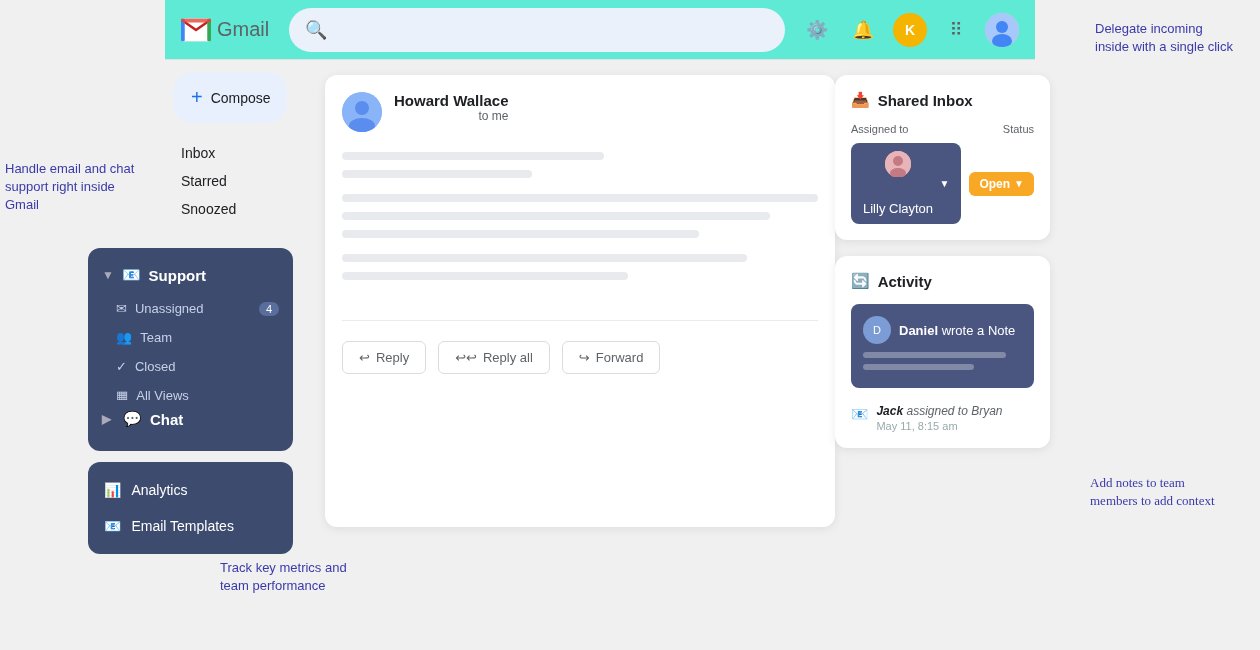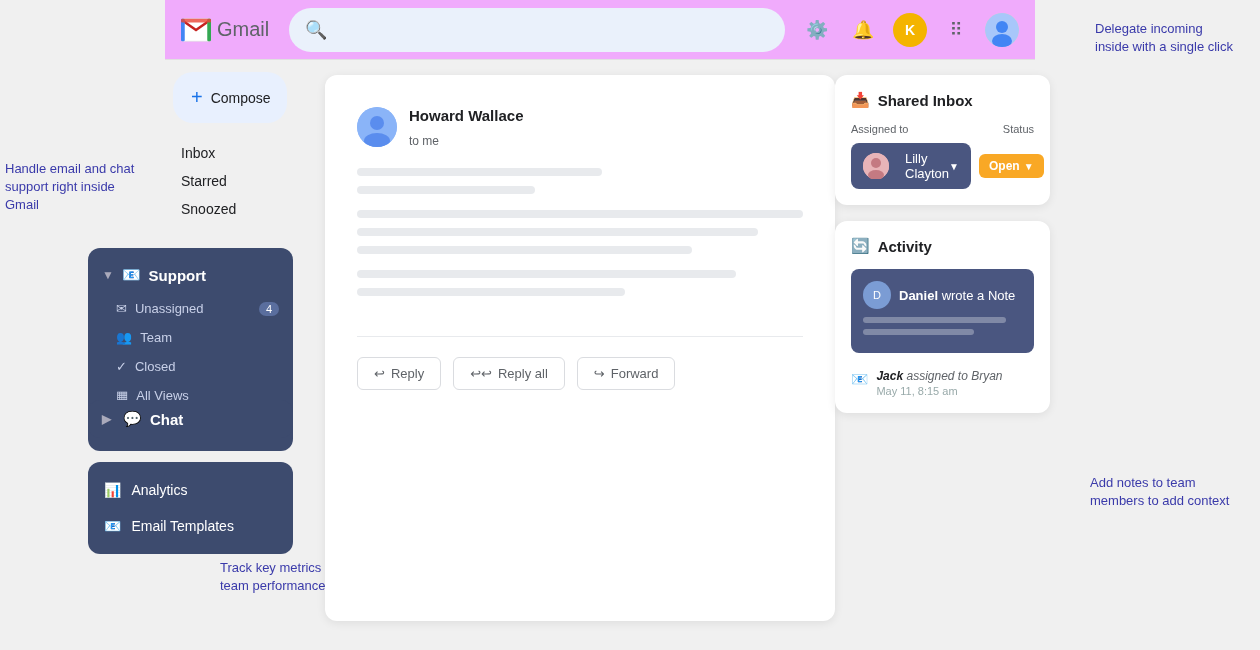--- a/index.html
+++ b/index.html
@@ -16,31 +16,31 @@
     .annotation {
       position: absolute;
       font-family: 'Comic Sans MS', cursive, sans-serif;
       color: #3a3aaa;
       font-size: 13px;
       line-height: 1.4;
       pointer-events: none;
     }
     .annotation-topleft { top: 160px; left: 5px; width: 130px; }
     .annotation-topright { top: 20px; right: 25px; width: 140px; text-align: left; }
-    .annotation-bottomright { bottom: 140px; right: 30px; width: 140px; text-align: left; }
+    .annotation-bottomright { bottom: 140px; right: 30px; width: 140px; text-align: left; font-family: Liberation Serif, serif; }
     .annotation-bottomleft { bottom: 55px; left: 220px; width: 140px; text-align: left; }
 
     
     .gmail-header {
       position: absolute;
       left: 165px;
       top: 0;
       width: 870px;
       height: 60px;
-      background: #f0abfc;
+      background: #5eead4;
       display: flex;
       align-items: center;
       padding: 0 16px;
       z-index: 20;
       border-bottom: 1px solid #e0e0e0;
     }
 
     .gmail-logo {
       display: flex;
       align-items: center;
@@ -222,26 +222,27 @@
       font-weight: 500;
       cursor: pointer;
     }
 
     
     .main-email {
       position: absolute;
       left: 325px;
       top: 75px;
       width: 510px;
-      height: 546px;
+      height: 452px;
       background: white;
       border-radius: 12px;
       z-index: 5;
       box-shadow: 0 2px 10px rgba(0,0,0,0.08);
-      padding: 32px;
+      padding: 17px;
+      text-align: right;
     }
 
     .email-sender {
       display: flex;
       align-items: flex-start;
       gap: 12px;
       margin-bottom: 20px;
     }
 
     .avatar-circle {
@@ -253,21 +254,21 @@
       align-items: center;
       justify-content: center;
       font-size: 14px;
       color: white;
       font-weight: 500;
       flex-shrink: 0;
       overflow: hidden;
     }
 
     .sender-name { font-size: 15px; font-weight: 600; color: #202124; }
-    .sender-to { font-size: 12px; color: #5f6368; margin-top: 10px; }
+    .sender-to { font-size: 12px; color: #5f6368; }
 
     .email-body { margin-top: 10px; }
 
     .email-line {
       height: 8px;
       background: #e8eaed;
       border-radius: 4px;
       margin-bottom: 10px;
     }
 
@@ -331,21 +332,21 @@
       background: #4a5680;
       border-radius: 8px;
       padding: 8px 12px;
       display: flex;
       align-items: center;
       justify-content: space-between;
       color: white;
       font-size: 13px;
     }
 
-    .assignee-left { display: flex; align-items: center; gap: 16px; }
+    .assignee-left { display: flex; align-items: center; gap: 24px; flex-direction: column; }
 
     .assignee-avatar {
       width: 26px;
       height: 26px;
       border-radius: 50%;
       background: #e8b4b8;
       display: flex;
       align-items: center;
       justify-content: center;
       font-size: 11px;

